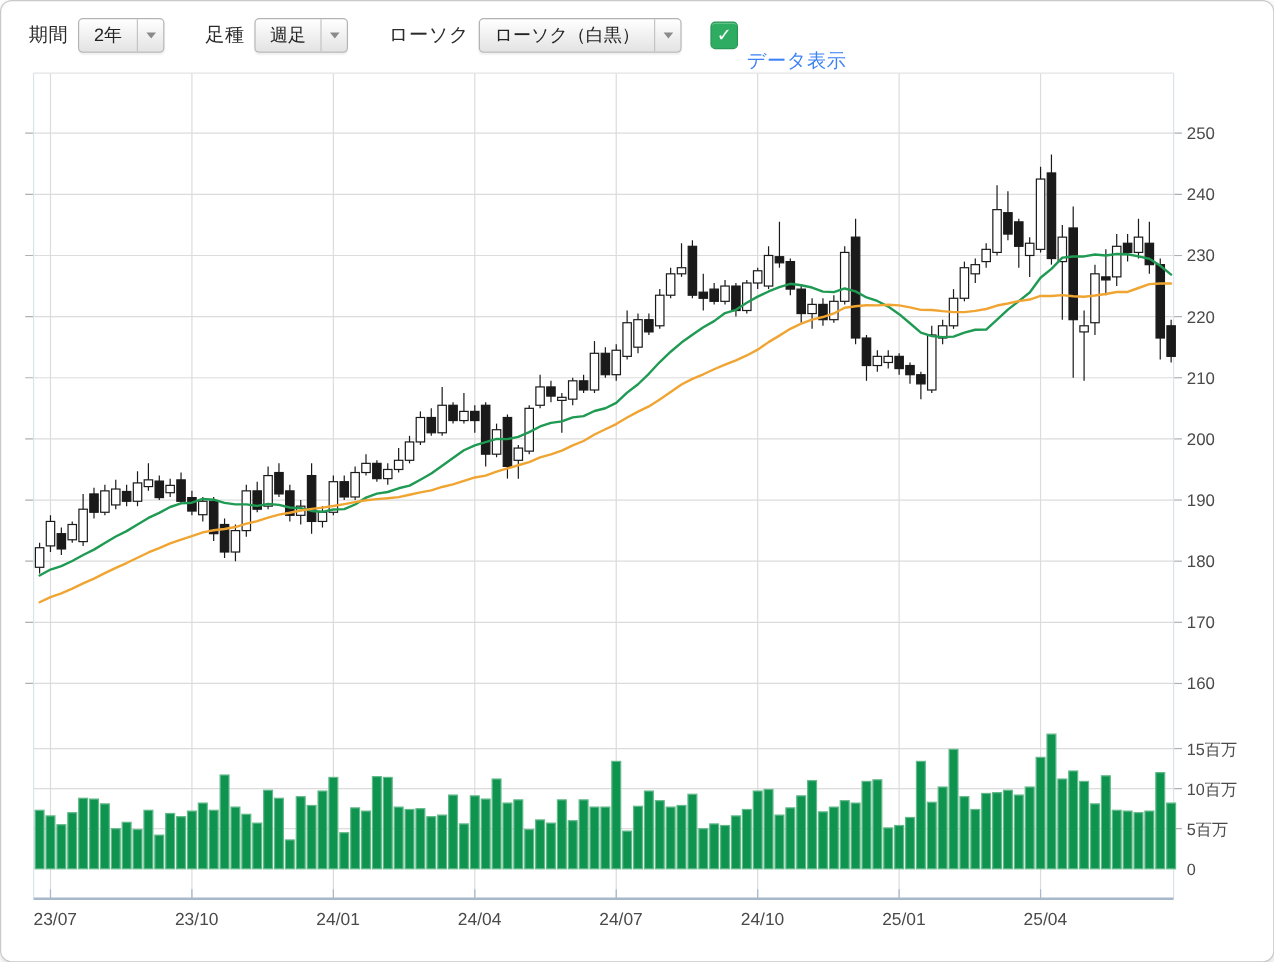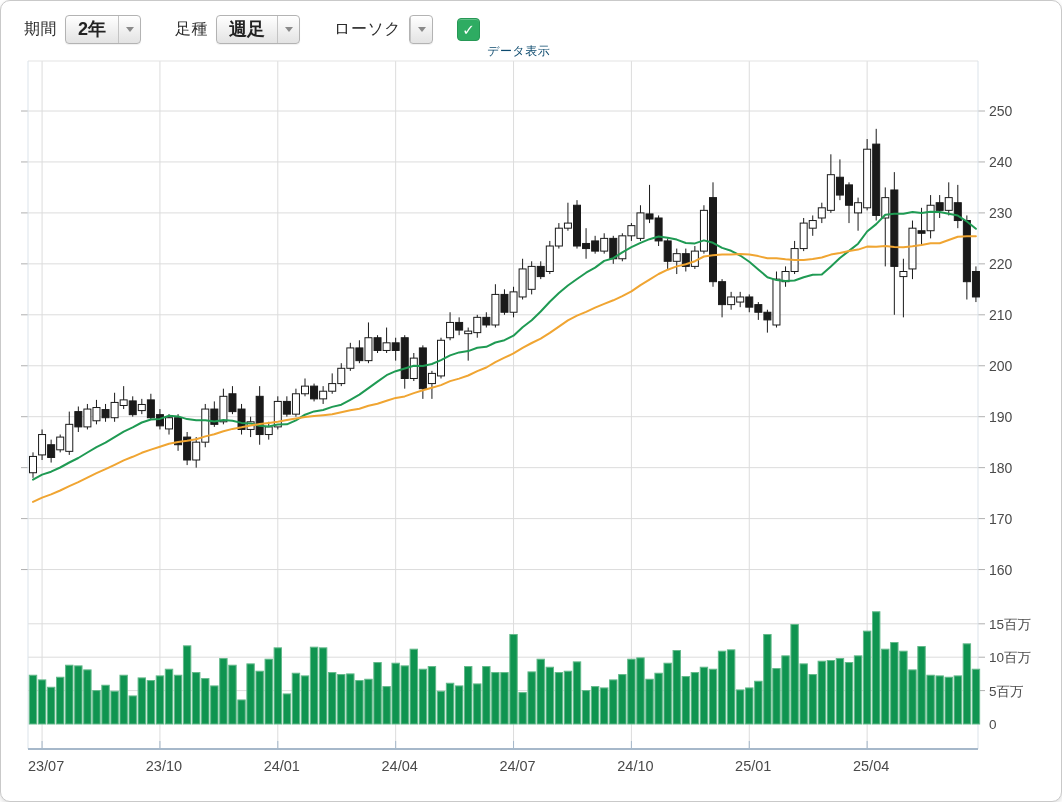--- a/index.html
+++ b/index.html
@@ -16,39 +16,39 @@
   }
   .tb-label{font-size:16px;color:#2b2b2b;margin-right:8px;letter-spacing:.5px;margin-left:10px;}
   .dropdown{
     display:inline-flex;align-items:stretch;height:27px;
     border:1px solid #b3b3b3;border-radius:4px;
     background:linear-gradient(#ffffff,#e3e3e3);
     box-shadow:inset 0 1px 0 #fff,0 1px 1px rgba(0,0,0,.06);
     cursor:pointer;margin-right:24px;
   }
   .dd-text{
-    display:flex;align-items:center;padding:0 12px;font-size:18px;color:#222;
-    min-width:24px;justify-content:center;font-weight:bold;
+    display:flex;align-items:center;padding:0 12px;font-size:15px;color:#222;
+    min-width:24px;justify-content:center;
   }
   .dd-arrow{
     display:flex;align-items:center;justify-content:center;width:21px;
     border-left:1px solid #c4c4c4;
   }
   .dd-arrow i{
     display:block;width:0;height:0;border-left:4px solid transparent;
     border-right:4px solid transparent;border-top:5px solid #8a8a8a;
   }
   .checkbox-wrap{display:inline-flex;align-items:center;}
   .checkbox{
     width:21px;height:21px;border-radius:4px;background:#2eac62;
     border:1px solid #279856;display:inline-flex;align-items:center;justify-content:center;
     cursor:pointer;margin-right:7px;box-shadow:inset 0 1px 0 rgba(255,255,255,.25);
   }
   .checkbox .check{color:#fff;font-size:15px;font-weight:bold;line-height:1;}
-  .cb-label{font-size:12px;color:#0c4a6e;letter-spacing:.5px;margin-top:44px;}
+  .cb-label{font-size:16px;color:#3b82f6;letter-spacing:.5px;margin-top:44px;}
 </style>
 </head>
 <body>
 
 <div class="widget">
 
   <svg id="chart" class="chart-svg" width="1060" height="800" viewBox="0 0 1060 800">
       <line x1="27" y1="110" x2="977" y2="110" stroke="#dcdcdc" stroke-width="1"></line>
       <line x1="20" y1="110" x2="27" y2="110" stroke="#b0b0b0" stroke-width="1"></line>
       <line x1="977" y1="110" x2="984" y2="110" stroke="#b0b0b0" stroke-width="1"></line>
@@ -458,20 +458,21 @@
     <span class="tb-label">足種</span>
     <div class="dropdown">
       <span class="dd-text">週足</span>
       <span class="dd-arrow">
           <i></i>
         </span>
     </div>
 
     <span class="tb-label">ローソク</span>
     <div class="dropdown">
+      <span class="dd-text">ローソク（白黒）</span>
       <span class="dd-arrow">
           <i></i>
         </span>
     </div>
 
     <span class="checkbox-wrap">
       <span class="checkbox">
         <span class="check">✓</span>
       </span>
       <span class="cb-label">データ表示</span>

